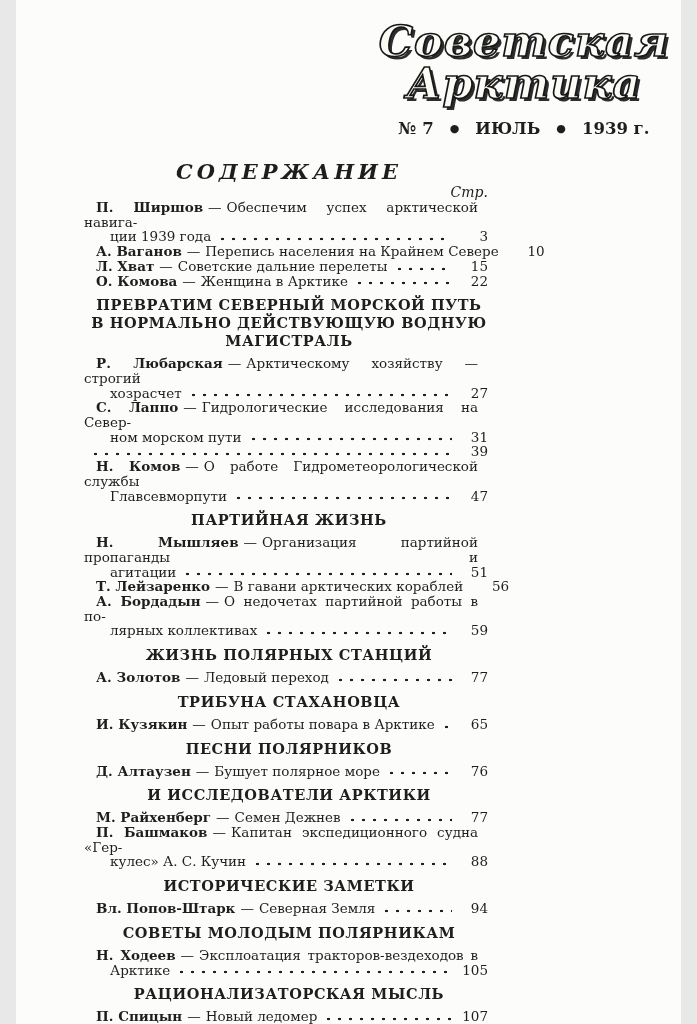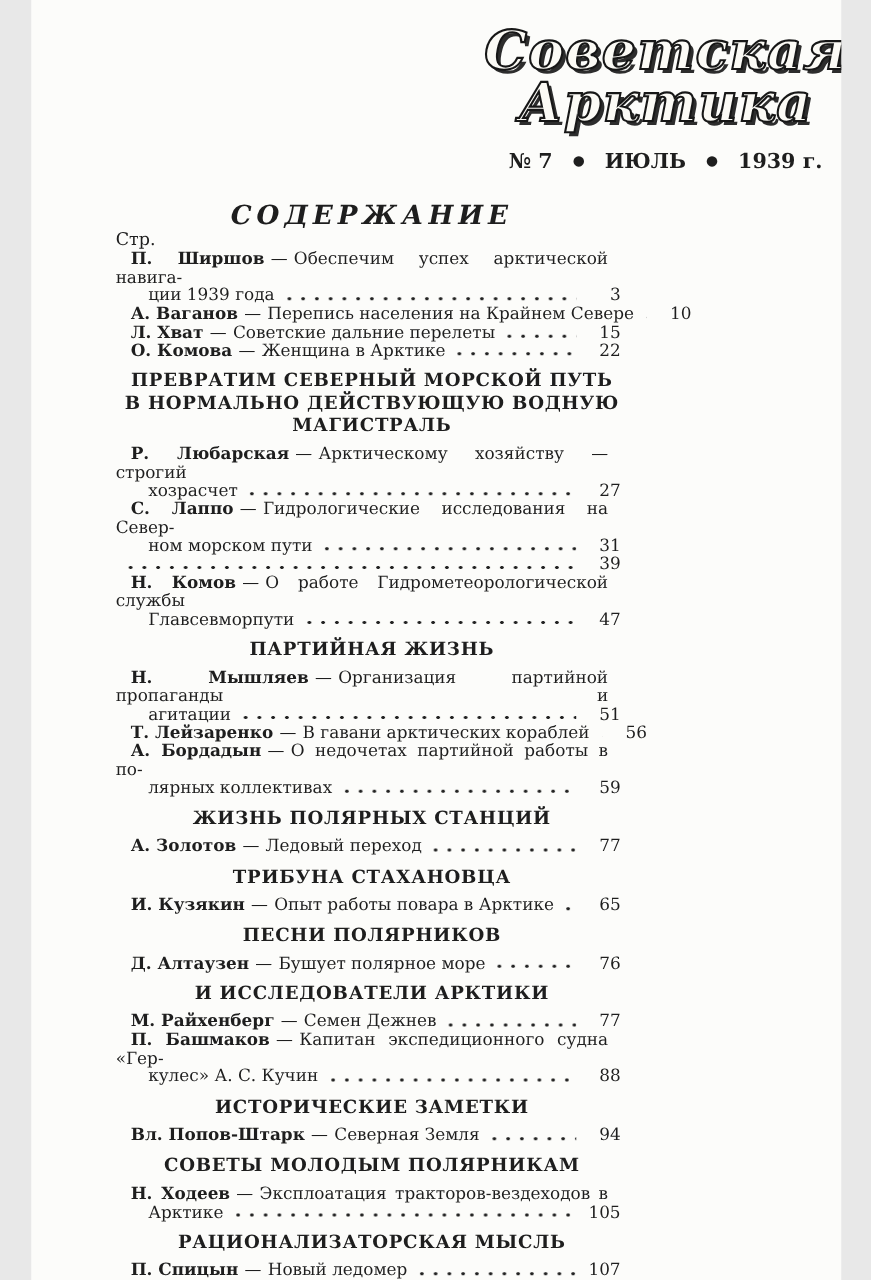--- a/index.html
+++ b/index.html
@@ -1,37 +1,38 @@
 <!DOCTYPE html>
 <html><head>
 <meta charset="utf-8">
 <style>
   html,body { margin:0; padding:0; background:#e8e8e8; }
   .page {
     position:relative; width:648px; height:1024px; margin:0 auto;
     background:#fcfcfa; color:#1e1e1e; overflow:hidden;
     font-family:"DejaVu Serif", serif;
+    padding-left:17px;
   }
   
   .masthead { position:absolute; top:20px; left:362px; width:292px; text-align:center; }
   .logo-line {
     font-weight:bold; font-style:italic; letter-spacing:1px;
     font-size:43px; line-height:42px; color:#fbfaf5;
     -webkit-text-stroke:1.7px #171717;
     text-shadow:3px 3px 0 #2d2d2d;
   }
   .issue-line {
     margin-top:15px; display:flex; align-items:center; justify-content:center;
     gap:16px; font-weight:bold; font-size:16.5px; white-space:nowrap;
   }
   .bullet { font-size:11px; line-height:1; }
   
   .toc { position:absolute; top:160px; left:68px; width:410px; }
   .toc-title { text-align:center; font-weight:bold; font-style:italic; font-size:21px; letter-spacing:4px; line-height:24px; }
-  .str-row { font-size:14px; padding-right:6px; line-height:16px; }
+  .str-row { text-align:right; font-style:italic; font-size:14px; padding-right:6px; line-height:16px; }
   .row { display:flex; align-items:baseline; font-size:13.5px; line-height:14.7px; }
   .itext { white-space:nowrap; }
   .au { font-weight:bold;margin-left:12px; }
   .dash { padding:0 5px; }
   .cont > .itext { padding-left:26px; }
   .dots {
     flex:1 1 auto; min-width:4px; align-self:stretch; margin:0 6px;
     background-image:radial-gradient(circle, #222 1.2px, rgba(0,0,0,0) 1.55px);
     background-size:11px 4px; background-repeat:repeat-x;
     background-position:left bottom 3px;

